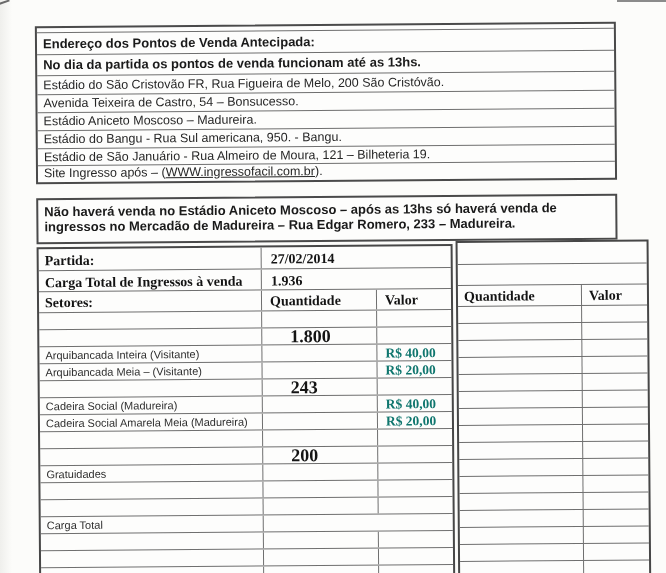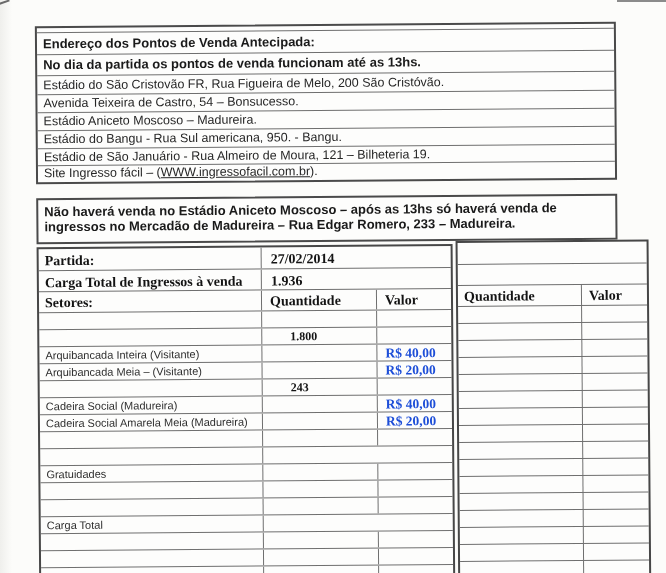--- a/index.html
+++ b/index.html
@@ -40,24 +40,24 @@
   .c-lab { width:223px; } .c-qty { width:115px; } .c-val { flex:1; } .c-rest { flex:1; }
   .rc-q { width:124px; } .rc-v { flex:1; }
 
   .serifb { font-family:"Liberation Serif", serif; font-weight:bold; font-size:14px; color:#141414; }
   .info-lab { padding:2px 0 0 6px; line-height:19px; }
   .info-val { padding:2px 0 0 9px; line-height:19px; }
   .hdr { padding:2px 0 0 6px; line-height:18px; }
   .hdr-ind { padding-left:8px; }
   .rhdr-q { padding-left:6px; } .rhdr-v { padding-left:7px; }
   .lab-txt { font-size:11px; color:#2e2e2e; padding:1px 0 0 6px; line-height:15px; }
-  .qty-txt { font-family:"Liberation Serif", serif; font-weight:bold; font-size:12px;
+  .qty-txt { font-family:"Liberation Serif", serif; font-weight:bold; font-size:18px;
              color:#141414; padding:1px 0 0 28px; line-height:15px; }
   .val-txt { font-family:"Liberation Serif", serif; font-weight:bold; font-size:13.5px;
-             color:#1d4ed8; padding:2px 0 0 8px; line-height:14px; }
+             color:#0f766e; padding:2px 0 0 8px; line-height:14px; }
 
   
   .artifact-tl { position:absolute; left:-1px; top:3px; width:11px; height:2px; background:#6a6a6a;
                  transform:rotate(-19deg); transform-origin:0 50%; }
   .artifact-tr { position:absolute; left:617px; top:0; width:49px; height:2px; background:#8b8b8b; }
 </style>
 </head>
 <body>
 
 <div class="sheet">
@@ -69,21 +69,21 @@
 
     <div class="box addr-table">
       <div class="ar ar-strip"></div>
       <div class="ar ar-b h22">Endereço dos Pontos de Venda Antecipada:</div>
       <div class="ar ar-b h21">No dia da partida os pontos de venda funcionam até as 13hs.</div>
       <div class="ar h19">Estádio do São Cristovão FR, Rua Figueira de Melo, 200 São Cristóvão.</div>
       <div class="ar h18">Avenida Teixeira de Castro, 54 – Bonsucesso.</div>
       <div class="ar h18">Estádio Aniceto Moscoso – Madureira.</div>
       <div class="ar h18">Estádio do Bangu - Rua Sul americana, 950. - Bangu.</div>
       <div class="ar h17r">Estádio de São Januário - Rua Almeiro de Moura, 121 – Bilheteria 19.</div>
-      <div class="ar h16r"><span>Site Ingresso fácil – (</span><span class="site-link">WWW.ingressofacil.com.br</span><span>).</span></div>
+      <div class="ar h16r"><span>Site Ingresso após – (</span><span class="site-link">WWW.ingressofacil.com.br</span><span>).</span></div>
     </div>
 
     <div class="box notice-box">
       <div class="notice-text">Não haverá venda no Estádio Aniceto Moscoso – após as 13hs só haverá venda de ingressos no Mercadão de Madureira – Rua Edgar Romero, 233 – Madureira.</div>
     </div>
 
     <div class="box main-table">
       <div class="tr rh22">
         <div class="td c-lab serifb info-lab">Partida:</div>
         <div class="td c-rest last serifb info-val">27/02/2014</div>
@@ -133,20 +133,21 @@
         <div class="td c-qty qty-txt"></div>
         <div class="td c-val last val-txt">R$ 20,00</div>
       </div>
       <div class="tr rh17">
         <div class="td c-lab lab-txt"></div>
         <div class="td c-qty qty-txt"></div>
         <div class="td c-val last val-txt"></div>
       </div>
       <div class="tr rh17">
         <div class="td c-lab lab-txt"></div>
+        <div class="td c-qty qty-txt">200</div>
         <div class="td c-val last val-txt"></div>
       </div>
       <div class="tr rh17">
         <div class="td c-lab lab-txt">Gratuidades</div>
         <div class="td c-qty qty-txt"></div>
         <div class="td c-val last val-txt"></div>
       </div>
       <div class="tr rh17">
         <div class="td c-lab lab-txt"></div>
         <div class="td c-qty qty-txt"></div>

